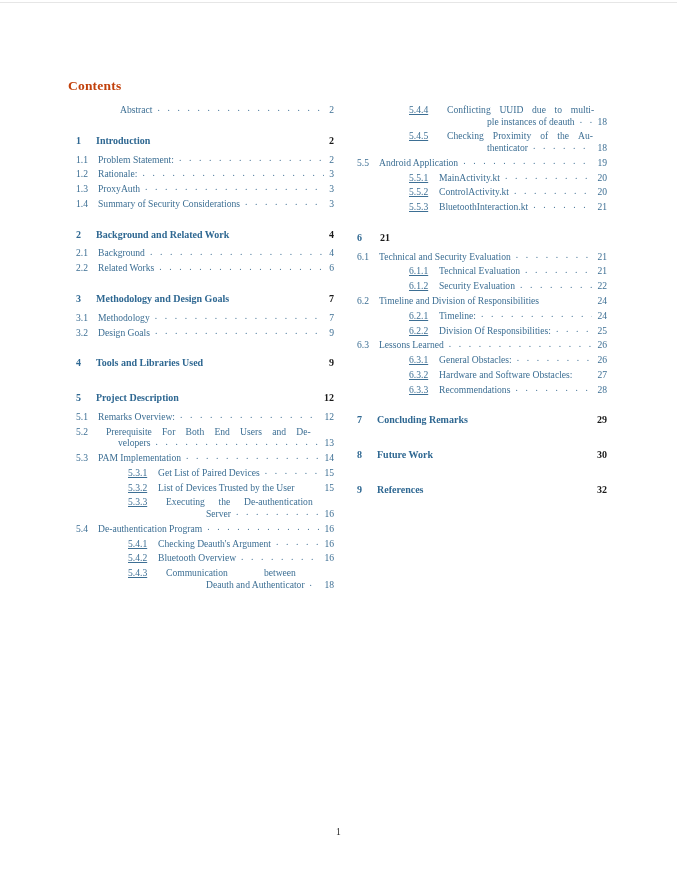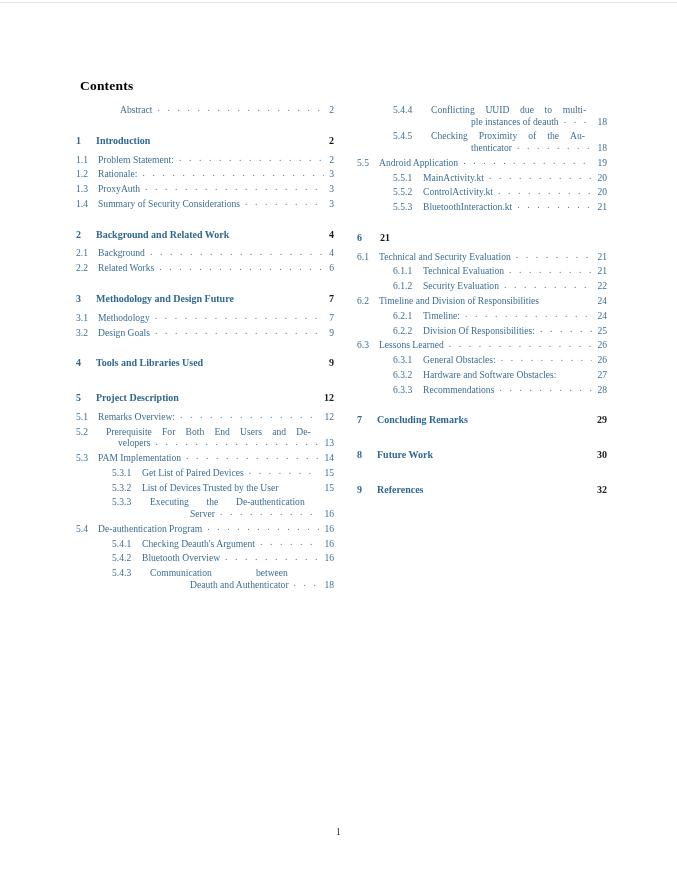--- a/index.html
+++ b/index.html
@@ -29,25 +29,25 @@
     position: absolute;
     left: 0;
     top: 2px;
     width: 677px;
     height: 1px;
     background: #e6e6e6;
   }
 
   .page-title {
     position: absolute;
-    left: 80px;
+    left: 68px;
     top: 78px;
     font-size: 13.5px;
     font-weight: bold;
-    color: #000000;
+    color: #c2410c;
     letter-spacing: 0.2px;
   }
 
   .columns {
     position: absolute;
     left: 0;
     top: 104px;
     width: 677px;
   }
 
@@ -117,21 +117,21 @@
     margin-top: 16px;
     margin-bottom: 4px;
   }
   .lvl-1 .num   { width: 20px; }
   .lvl-1 .label { flex: 1 1 auto; }
   .lvl-1 .pg { color: #1a1a1a; font-weight: bold; }
 
   .lvl-2 .num   { width: 22px; }
   .lvl-2 .label { }
 
-  .lvl-3 .num   { width: 30px; margin-left: 36px; }
+  .lvl-3 .num   { width: 30px; margin-left: 52px; text-decoration: underline; }
   .lvl-3 .label { }
 
   
   .cont .num { width: 0; }
   .cont.lvl-2 .label { margin-left: 42px; }
   .cont.lvl-3 .label { margin-left: 78px; }
 
   
   .wrap-head .leader,
   .wrap-head .pg { visibility: hidden; }
@@ -235,21 +235,21 @@
           <span class="num">2.2</span>
           <span class="label">Related Works</span>
           <span class="leader">
             <i>. . . . . . . . . . . . . . . . . . . . . . . . . . . . . . . . . . . . . . . . . . . . .</i>
           </span>
           <span class="pg">6</span>
         </div>
         <div class="row-gap"></div>
         <div class="entry lvl-1">
           <span class="num">3</span>
-          <span class="label">Methodology and Design Future</span>
+          <span class="label">Methodology and Design Goals</span>
           <span class="pg">7</span>
         </div>
         <div class="row-gap"></div>
         <div class="entry lvl-2">
           <span class="num">3.1</span>
           <span class="label">Methodology</span>
           <span class="leader">
             <i>. . . . . . . . . . . . . . . . . . . . . . . . . . . . . . . . . . . . . . . . . . . . .</i>
           </span>
           <span class="pg">7</span>

